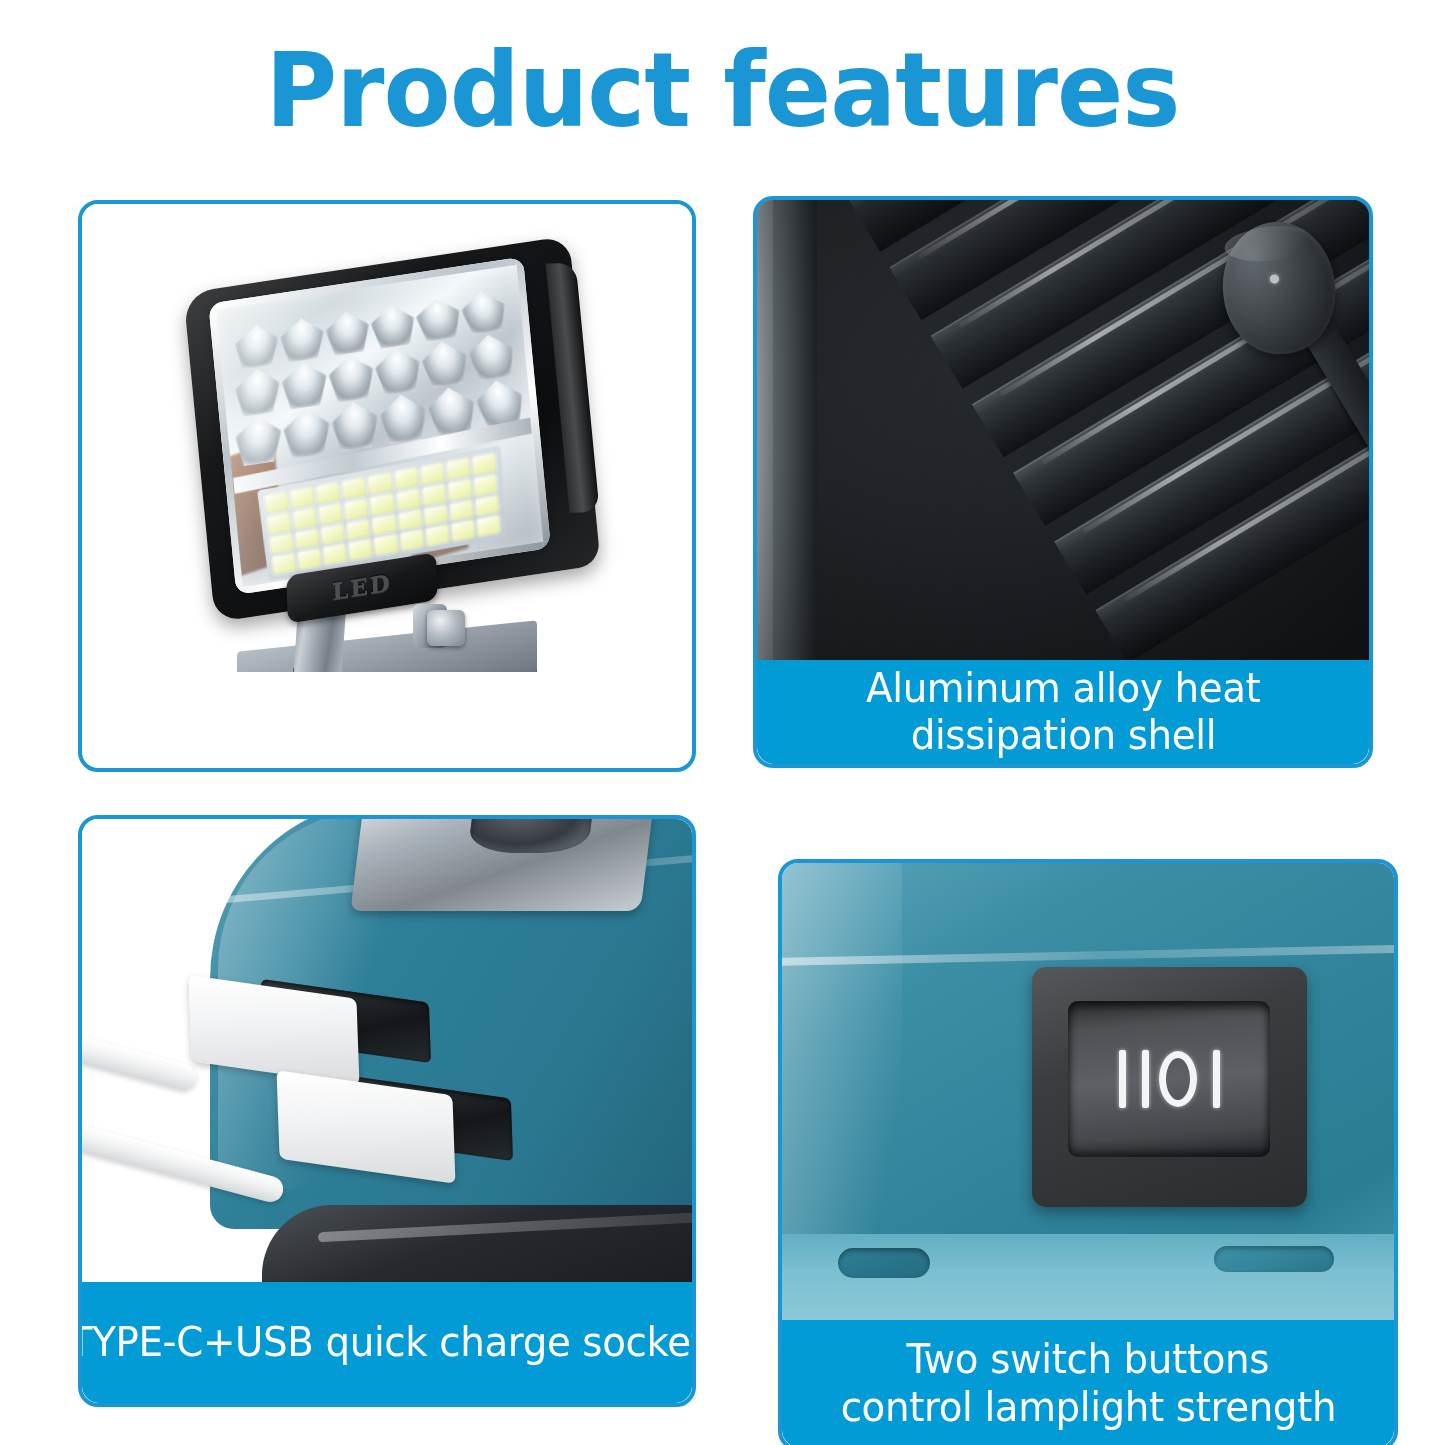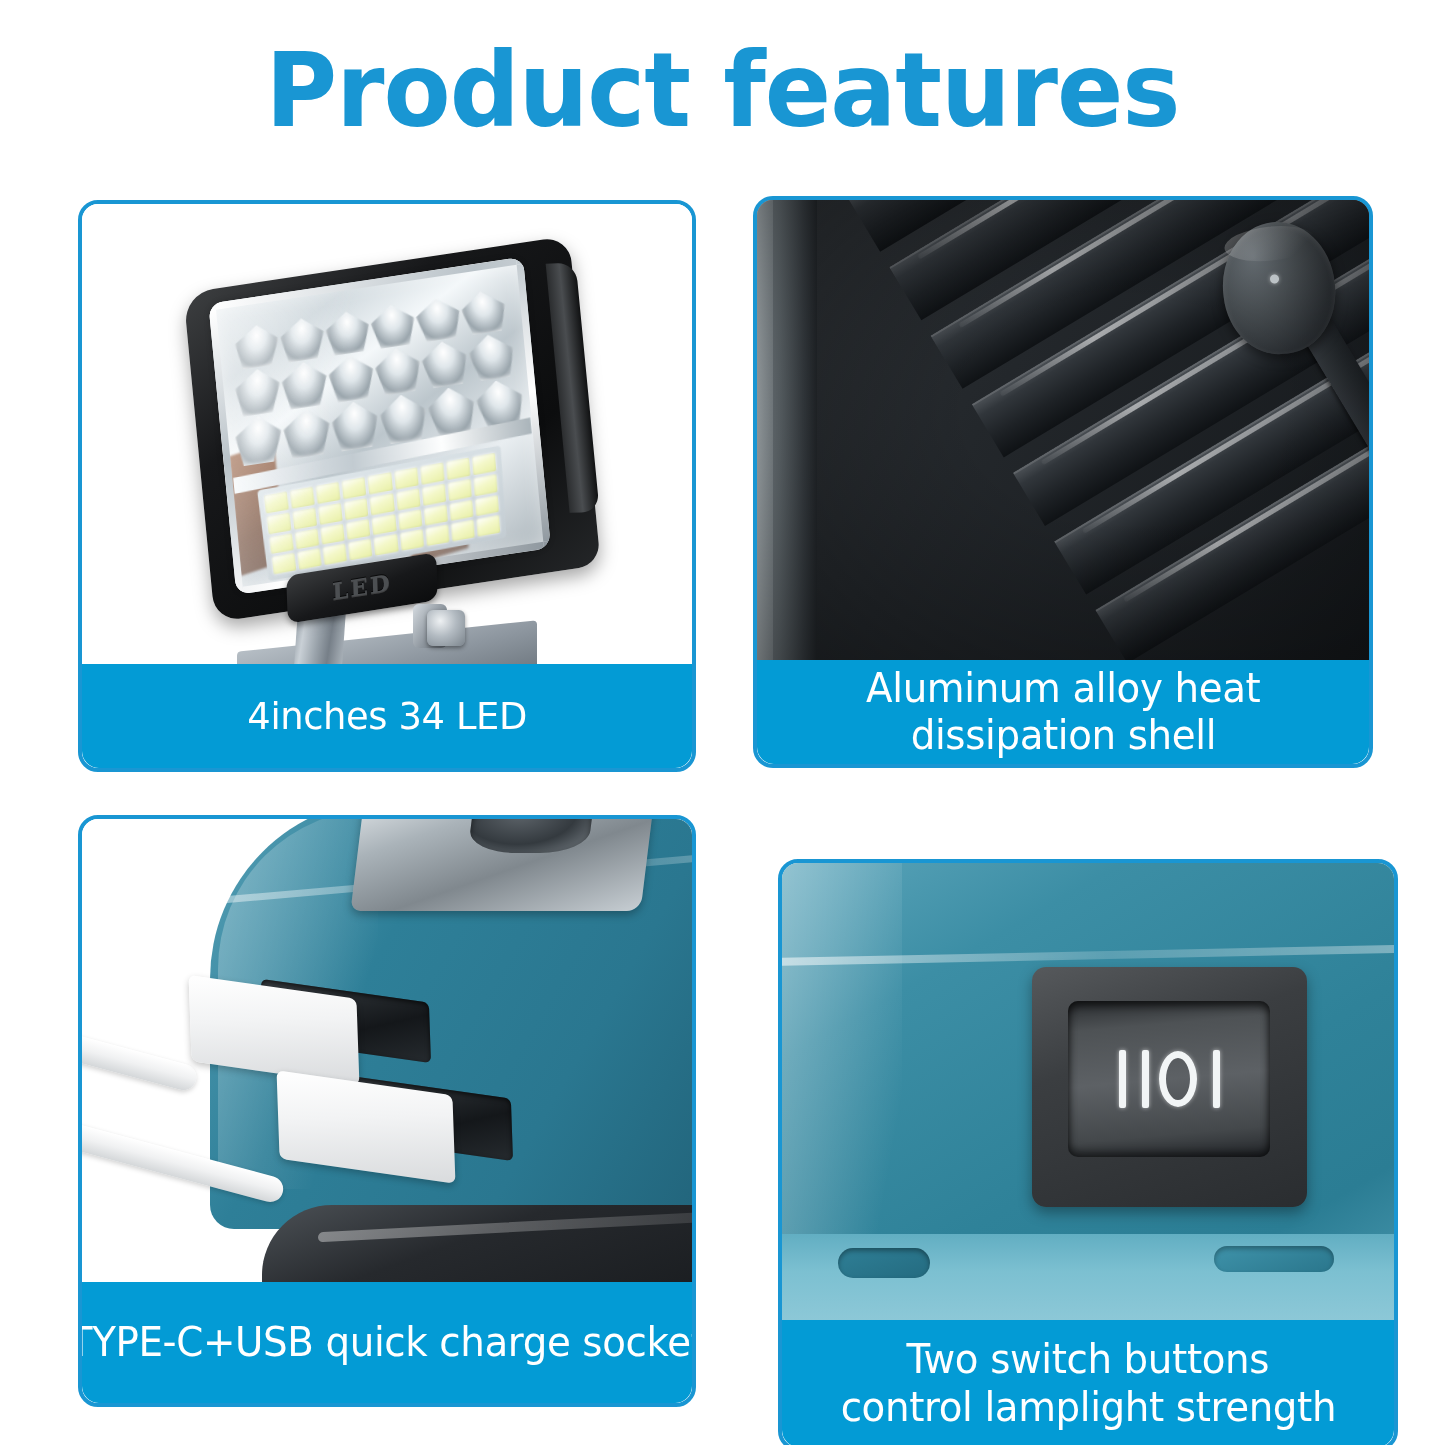--- a/index.html
+++ b/index.html
@@ -600,23 +600,20 @@
           <div class="led-tab-text">LED</div>
         </div>
 
         <div class="bracket-bolt">
           <div class="bolt-ring"></div>
           <div class="bolt-head"></div>
         </div>
       </div>
     </div>
 
-    <div class="caption">
-      <span class="line">4inches 34 LED</span>
-    </div>
   </div>
 
   <div class="panel" id="panel-2">
 
     <div class="photo" id="photo-fins">
       <div class="fins">
 
         <div class="fin" style="top:80px;"></div>
         <div class="fin" style="top:160px;">
             <div class="fin-gloss"></div>

